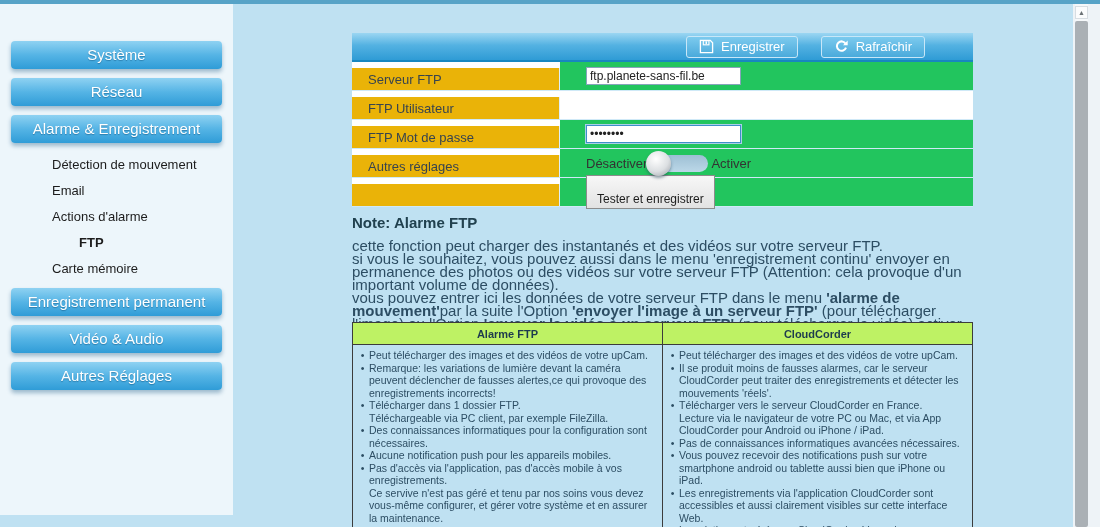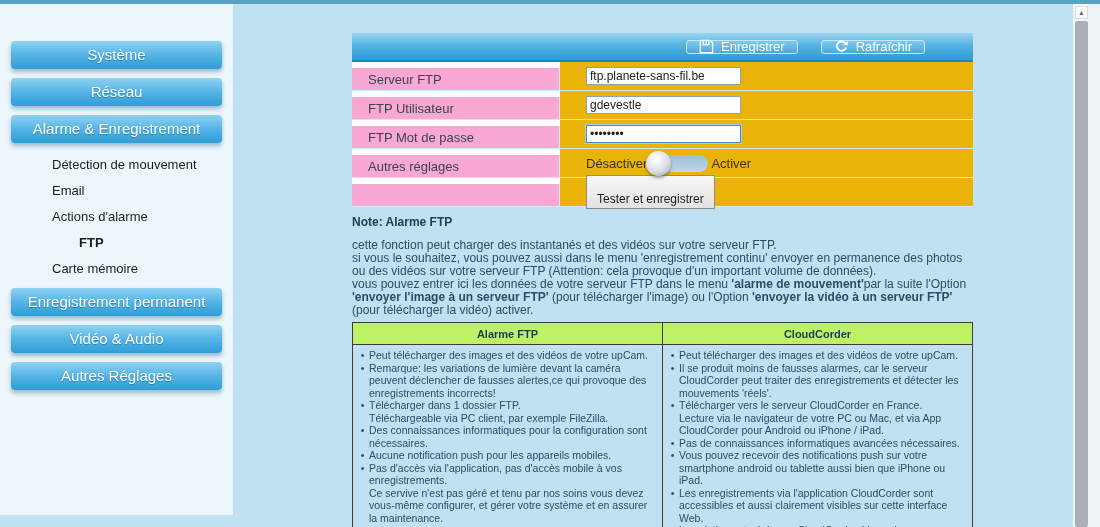--- a/index.html
+++ b/index.html
@@ -31,37 +31,37 @@
 
   
   .main{ position:absolute; left:352px; top:33px; width:621px; height:494px; }
   .toolbar{
     height:29px; display:flex; align-items:center; justify-content:flex-end;
     gap:23px; padding-right:48px;
     background:linear-gradient(180deg,#9bd6f2 0%,#54b2e2 45%,#2f9bd5 100%);
     border-bottom:2px solid #1887c0;
   }
   .tb-btn{
-    display:inline-flex; align-items:center; gap:7px; height:14px; padding:0 12px;
+    display:inline-flex; align-items:center; gap:7px; height:22px; padding:0 12px;
     background:linear-gradient(180deg,#7ccaee,#4aaadb);
     border:1px solid #c8e7f8; border-radius:3px;
     color:#fff; font-size:13px; cursor:pointer;
   }
   .tb-btn svg{ display:block; }
 
   
   .form{ background:#fff; }
   .frow{ display:flex; height:29px; border-bottom:1px solid #cfe9f7; }
   .flabel{
-    width:208px; background:#f9a8d4; display:flex; align-items:center;
+    width:208px; background:#eab308; display:flex; align-items:center;
     padding-left:16px; font-size:13px; color:#38444e;
     border-right:1px solid #dfeef8;
     margin-top:6px;
   }
-  .fvalue{ flex:1; display:flex; align-items:center; padding-left:26px; background:#eab308; }
+  .fvalue{ flex:1; display:flex; align-items:center; padding-left:26px; background:#22c55e; }
   input.txt{
     width:155px; height:18px; border:1px solid #86a4ba; padding:0 3px;
     font-size:12px; font-family:"Liberation Sans",sans-serif; color:#222;
   }
   input.txt.focused{ border:1px solid #3f8fc9; box-shadow:0 0 0 1px #a9cfe8; }
   .toggle-wrap{ display:flex; align-items:center; font-size:13px; color:#333;text-align:center; }
   .toggle{
     position:relative; width:58px; height:17px; margin:0 3px;
     background:linear-gradient(180deg,#9dbfd4,#bcd8e8); border-radius:9px; cursor:pointer;
   }
@@ -70,21 +70,21 @@
     background:radial-gradient(circle at 40% 32%,#ffffff,#dcdfe2 55%,#989ea4);
     box-shadow:0 2px 3px rgba(40,70,90,.5);
   }
   .gray-btn{
     height:21px; padding:16px 10px; font-size:12px; color:#1c1c1c; cursor:pointer;
     font-family:"Liberation Sans",sans-serif;
     background:linear-gradient(180deg,#f7f7f7,#e2e2e2); border:1px solid #8c8c8c;
   }
 
   
-  .note{ margin-top:9px; width:621px; color:#2c4d63; font-size:12px; line-height:13px; }
+  .note{ margin-top:9px; width:621px; color:#2c4d63; font-size:15px; line-height:13px; }
   .note-title{ font-weight:bold; color:#21414f; margin-bottom:10px; }
   .note-footer{ margin-top:13px; }
 
   
   .cmp-wrap{ position:absolute; left:0; top:289px; width:621px; }
   table.cmp{ width:621px; border-collapse:collapse; table-layout:fixed; height:230px; }
   .cmp th,.cmp td{ border:1px solid #3c3c3c; }
   .cmp th{ height:22px; font-size:11px; font-weight:bold; color:#1d3b4e; text-align:center; background:#bef264; }
   .cmp td{ vertical-align:top; padding:4px 6px 4px 3px; font-size:10.5px; line-height:12.5px; color:#2c4d63; background:#bfe1f2; }
   ul.blt{ list-style:none; }
@@ -148,23 +148,20 @@
 
     <div class="form">
       <div class="frow">
         <div class="flabel">Serveur FTP</div>
         <div class="fvalue">
           <input class="txt" type="text" value="ftp.planete-sans-fil.be" style="">
         </div>
       </div>
       <div class="frow">
         <div class="flabel">FTP Utilisateur</div>
-        <div class="fvalue">
-          <input class="txt" type="text" value="gdevestle" style="">
-        </div>
       </div>
       <div class="frow">
         <div class="flabel">FTP Mot de passe</div>
         <div class="fvalue">
           <input class="txt focused" type="text" value="••••••••" style="">
         </div>
       </div>
       <div class="frow">
         <div class="flabel">Autres réglages</div>
         <div class="fvalue">

